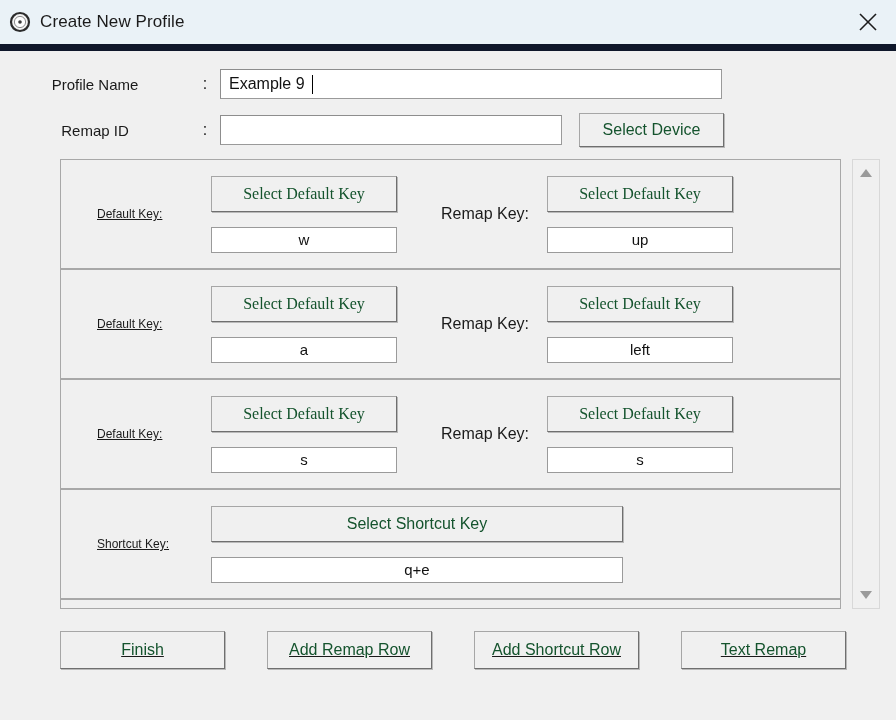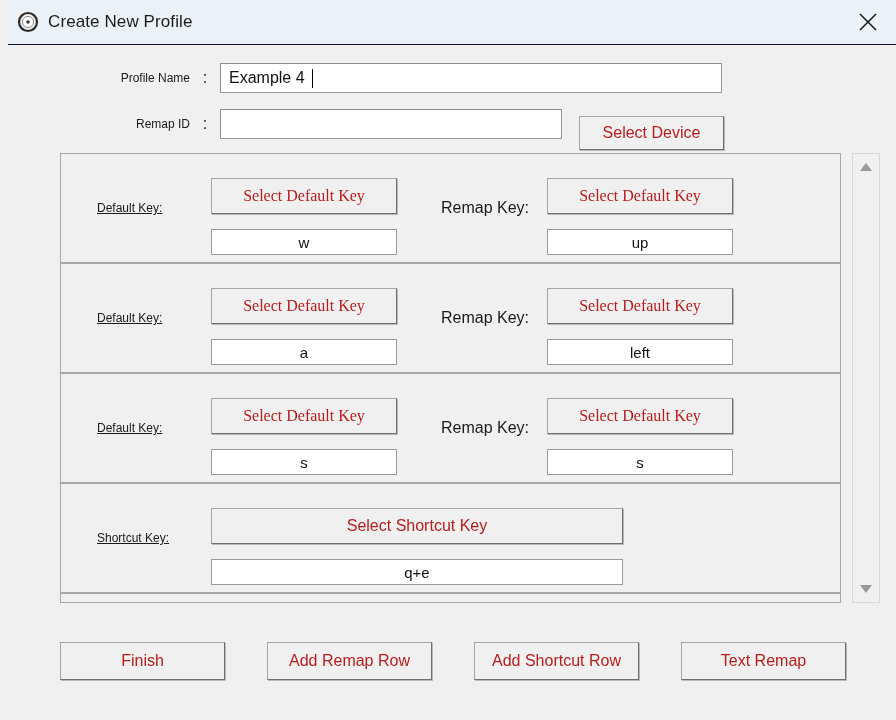--- a/index.html
+++ b/index.html
@@ -26,22 +26,21 @@
     overflow: hidden;
   }
 
   
   .titlebar {
     position: relative;
     height: 44px;
     background: #eaf2f7;
     display: flex;
     align-items: center;
-    border-bottom: 1px solid #0f172a;
-    margin-left: 8px;
+    border-bottom: 7px solid #0f172a;
   }
   .title-icon {
     margin-left: 9px;
     width: 22px;
     height: 22px;
     flex: 0 0 auto;
     display: block;
   }
   .title-text {
     margin-left: 9px;
@@ -68,22 +67,22 @@
     padding: 16px 0 0 0;
   }
   .form-row {
     display: flex;
     align-items: center;
     height: 34px;
     margin-bottom: 12px;
   }
   .form-label {
     width: 190px;
-    text-align: right;
-    font-size: 12px;
+    text-align: center;
+    font-size: 15px;
     padding-right: 0;
     box-sizing: border-box;
   }
   .colon {
     width: 30px;
     text-align: center;
     font-size: 16px;
   }
 
   .textfield {
@@ -111,29 +110,28 @@
   }
 
   
   .btn {
     background: #f0f0f0;
     border: 1px solid #a6a6a6;
     border-right-color: #6f6f6f;
     border-bottom-color: #6f6f6f;
     box-shadow: 1px 1px 0 0 #b9b9b9;
     font-size: 16px;
-    color: #b91c1c;
+    color: #14532d;
     display: flex;
     align-items: center;
     justify-content: center;
     box-sizing: border-box;
     font-family: "Liberation Sans", sans-serif;
     cursor: default;
     user-select: none;
-    margin-top: 17px;
   }
   #select-device-btn {
     width: 145px;
     height: 34px;
     margin-left: 17px;
   }
 
   
   .scroll-wrap {
     position: relative;
@@ -229,20 +227,21 @@
     align-items: center;
     justify-content: center;
   }
   .sb-arrow svg { display: block; }
 
   
   .footer {
     margin-top: 22px;
     padding-left: 60px;
     display: flex;
+    text-decoration: underline;
   }
   .footer .btn {
     height: 38px;
   }
   #finish-btn { width: 165px; }
   #add-remap-btn { width: 165px; margin-left: 42px; }
   #add-shortcut-btn { width: 165px; margin-left: 42px; }
   #text-mode-btn { width: 165px; margin-left: 42px; }
 </style>
 </head>
@@ -266,21 +265,21 @@
       </svg>
     </div>
   </div>
 
   <div class="form-area">
 
     <div class="form-row">
       <div class="form-label">Profile Name</div>
       <div class="colon">:</div>
       <div class="textfield" id="profile-name-field">
-        <span>Example 4</span>
+        <span>Example 9</span>
         <span class="caret"></span>
       </div>
     </div>
 
     <div class="form-row">
       <div class="form-label">Remap ID</div>
       <div class="colon">:</div>
       <div class="textfield" id="device-id-field">
         <span></span>
       </div>

